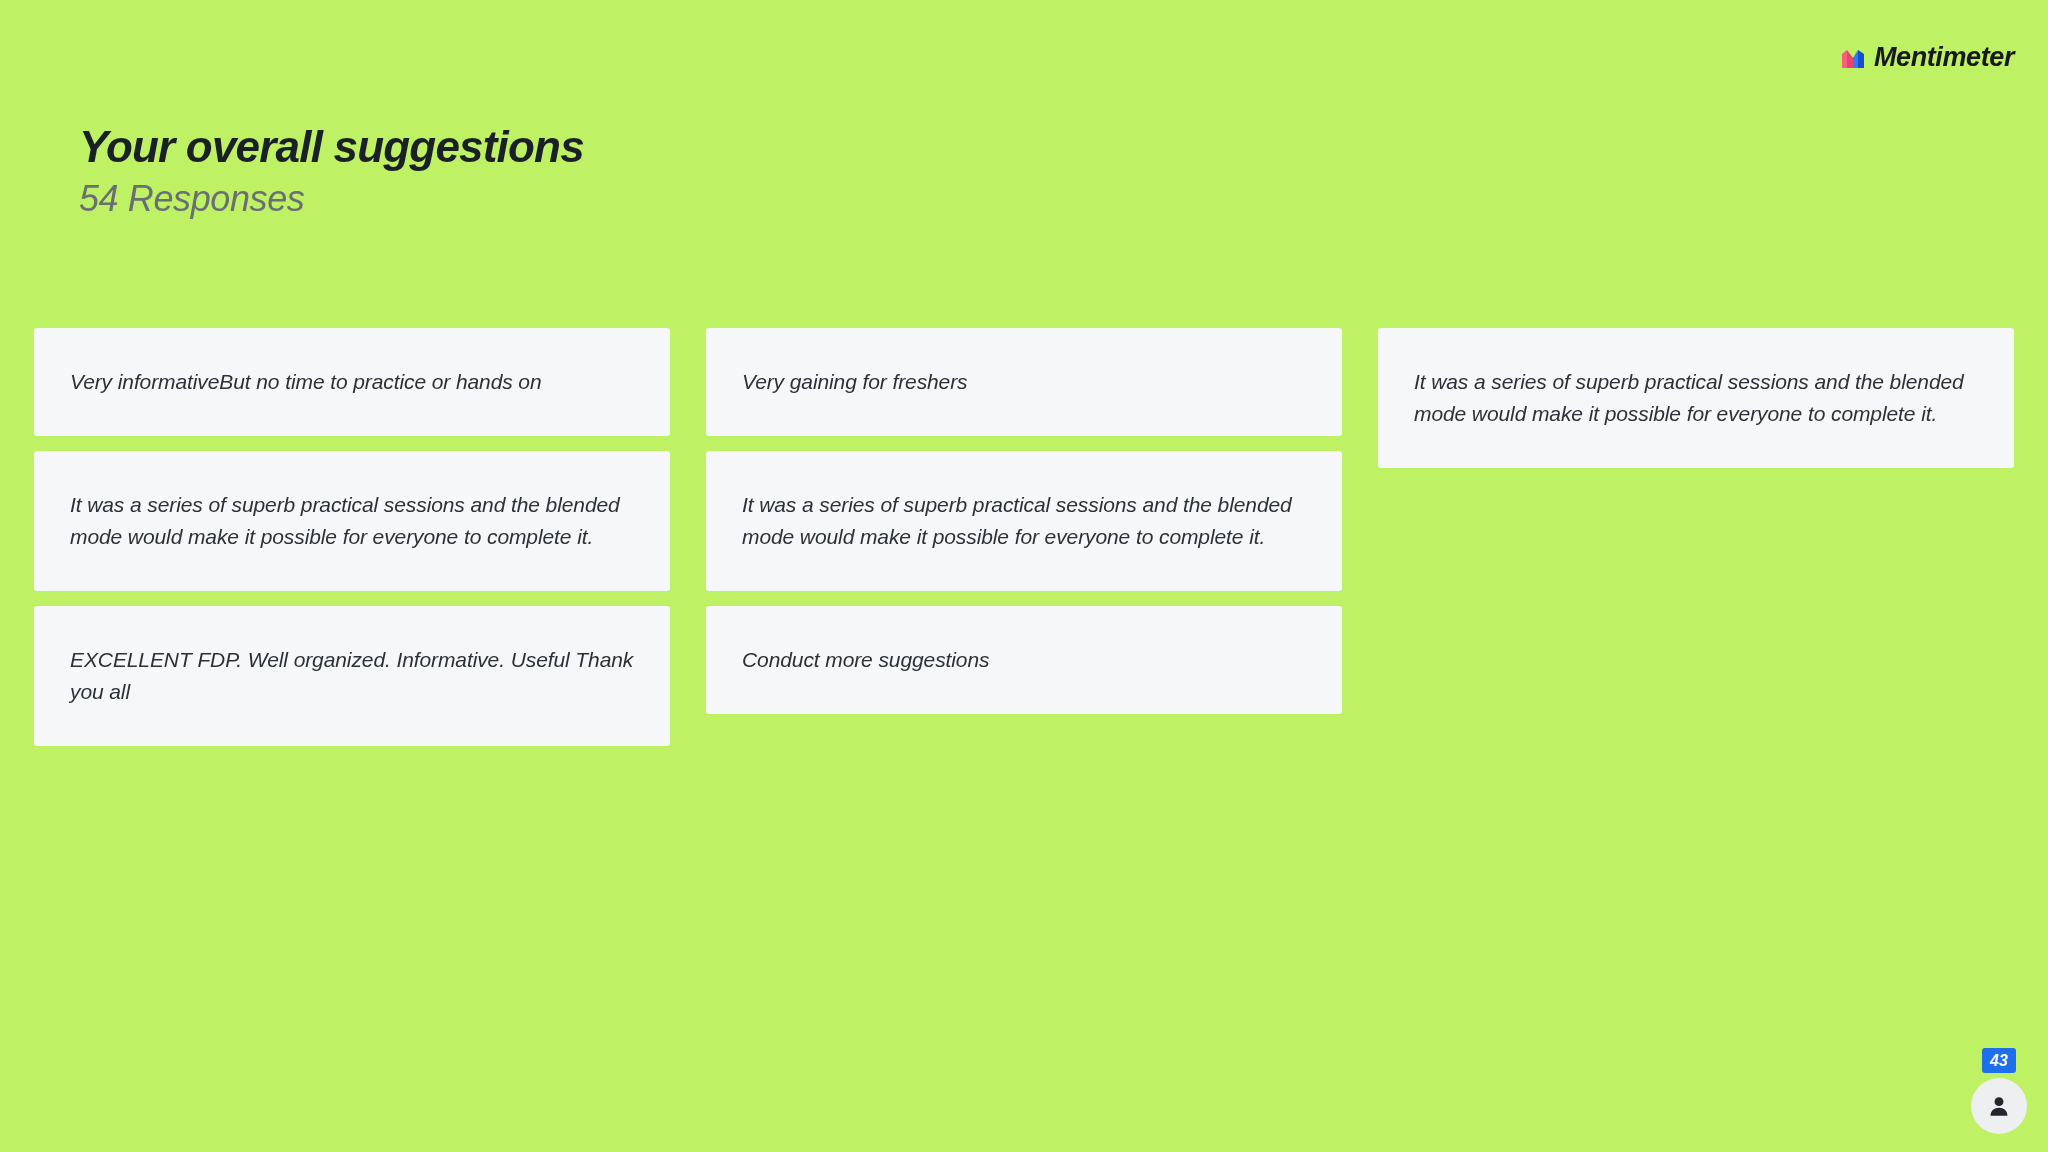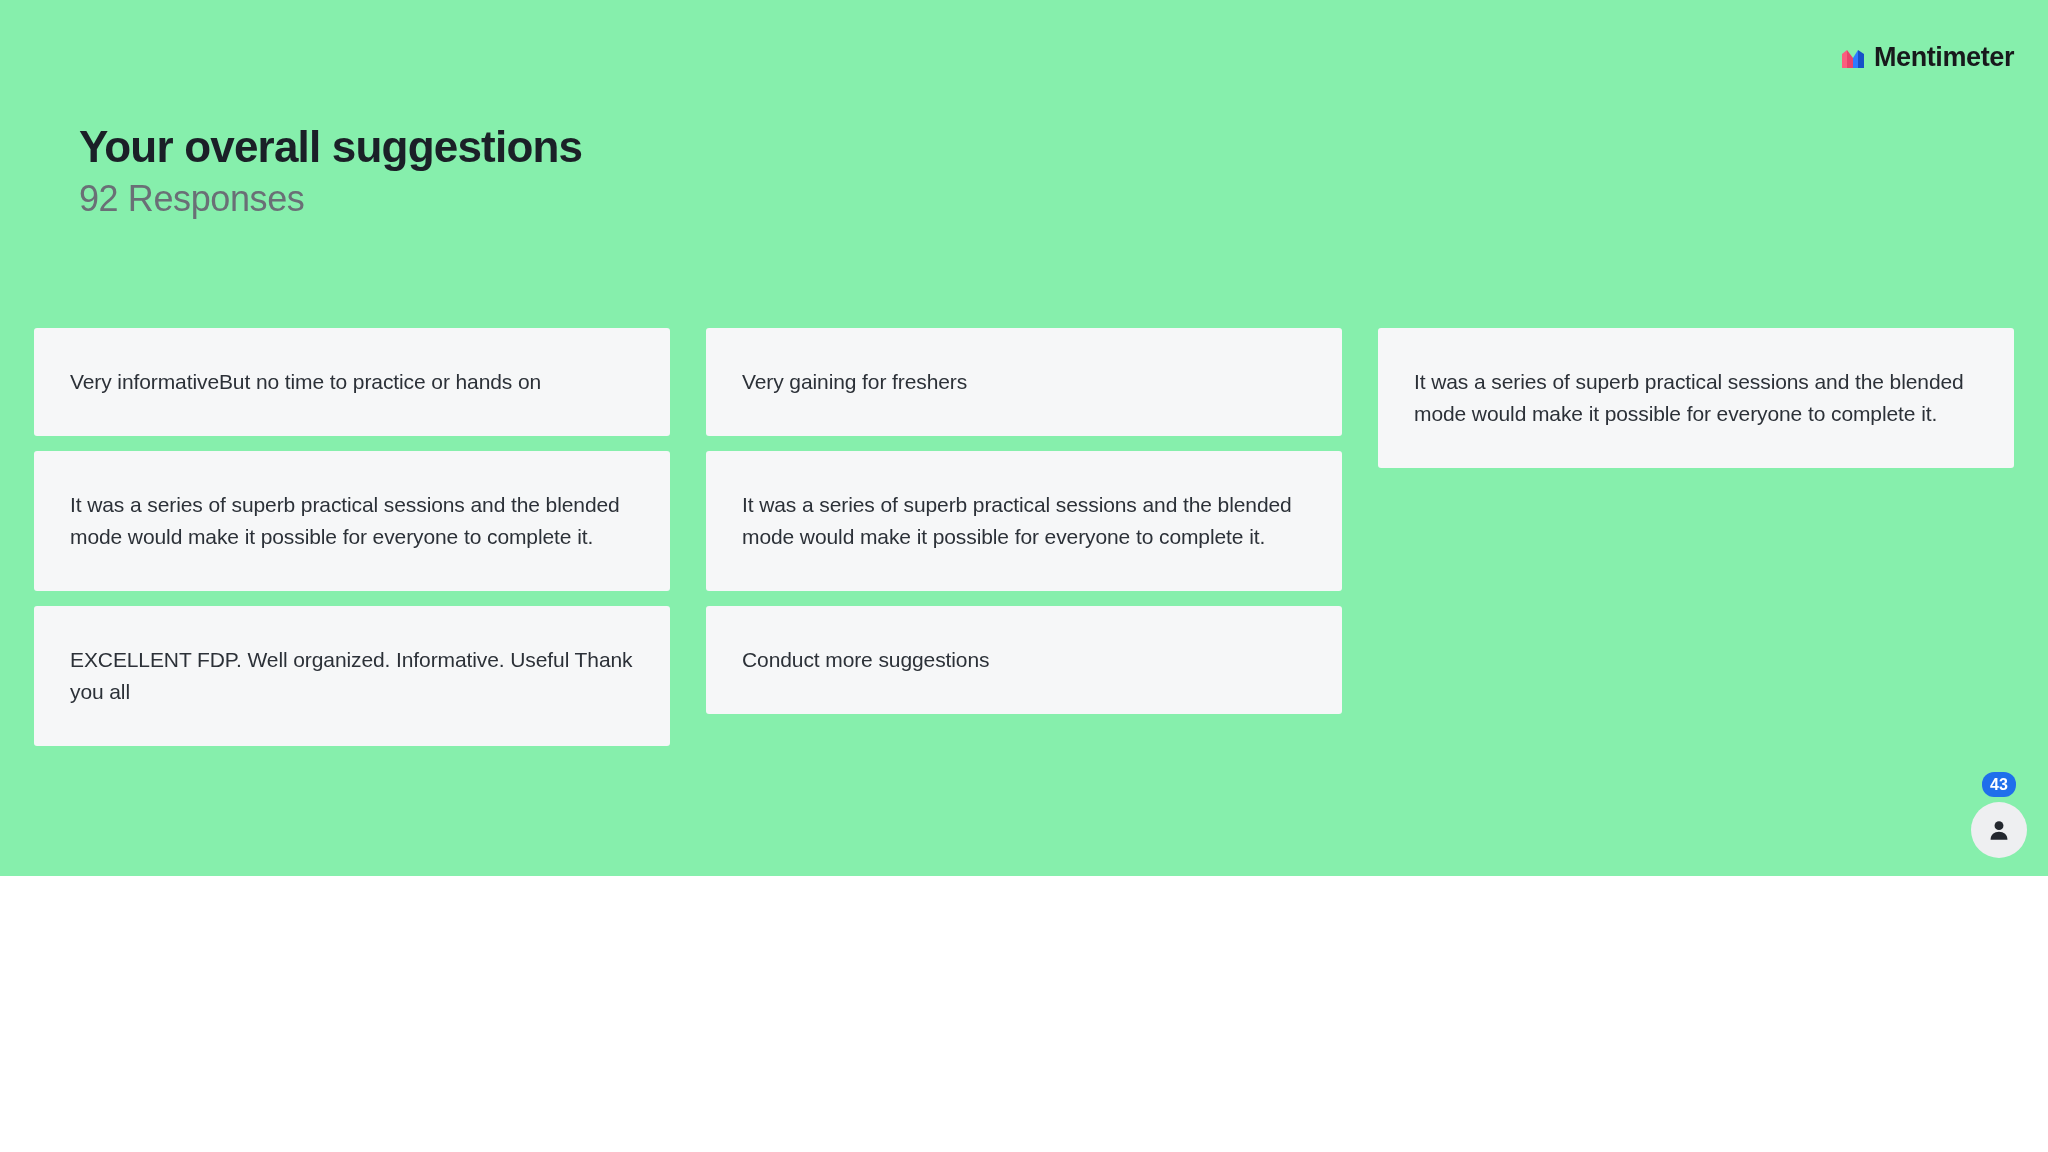--- a/index.html
+++ b/index.html
@@ -8,22 +8,23 @@
     width: 2048px;
     height: 1152px;
     background: #ffffff;
     font-family: "Liberation Sans", sans-serif;
     overflow: hidden;
   }
 
   .slide {
     position: relative;
     width: 2048px;
-    height: 876px;
-    background: #86efac;
+    height: 1152px;
+    background: #bef264;
+    font-style: italic;
   }
 
   
   .brand {
     position: absolute;
     top: 44px;
     right: 34px;
     display: flex;
     align-items: center;
     gap: 8px;
@@ -109,21 +110,21 @@
     top: 0;
     left: 50%;
     transform: translateX(-50%);
     min-width: 34px;
     height: 25px;
     padding: 4px 7px;
     background: #1f6feb;
     color: #ffffff;
     font-size: 16px;
     font-weight: 700;
-    border-radius: 12px;
+    border-radius: 3px;
     display: flex;
     align-items: center;
     justify-content: center;
     line-height: 1;
     z-index: 2;
   }
   .participants-circle {
     position: absolute;
     bottom: 0;
     left: 50%;
@@ -152,21 +153,21 @@
       <path d="M2 23 L2 9 L7 5 L7 23 Z" fill="#FA5E7E"></path>
       <path d="M7 23 L7 5 L13 13 L13 23 Z" fill="#E8436A"></path>
       <path d="M13 23 L13 13 L18 5 L18 23 Z" fill="#2E7BFF"></path>
       <path d="M18 23 L18 5 L24 9 L24 23 Z" fill="#1750C8"></path>
     </svg>
     <span class="brand-name">Mentimeter</span>
   </div>
 
   <div class="heading-block">
     <div class="page-title">Your overall suggestions</div>
-    <div class="page-subtitle">92 Responses</div>
+    <div class="page-subtitle">54 Responses</div>
   </div>
 
   <div class="responses">
 
     <div class="response-column">
       <div class="response-card">
         <div class="response-text">Very informativeBut no time to practice or hands on</div>
       </div>
       <div class="response-card">
         <div class="response-text">It was a series of superb practical sessions and the blended mode would make it possible for everyone to complete it.</div>

